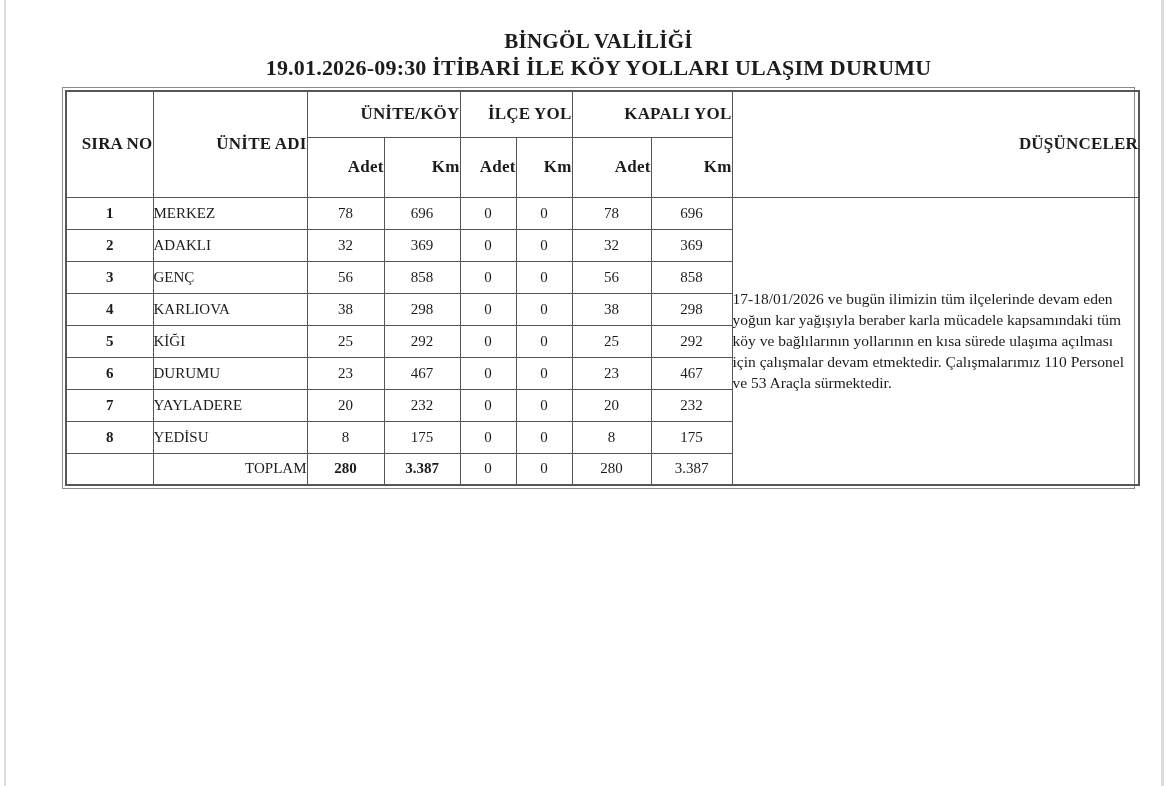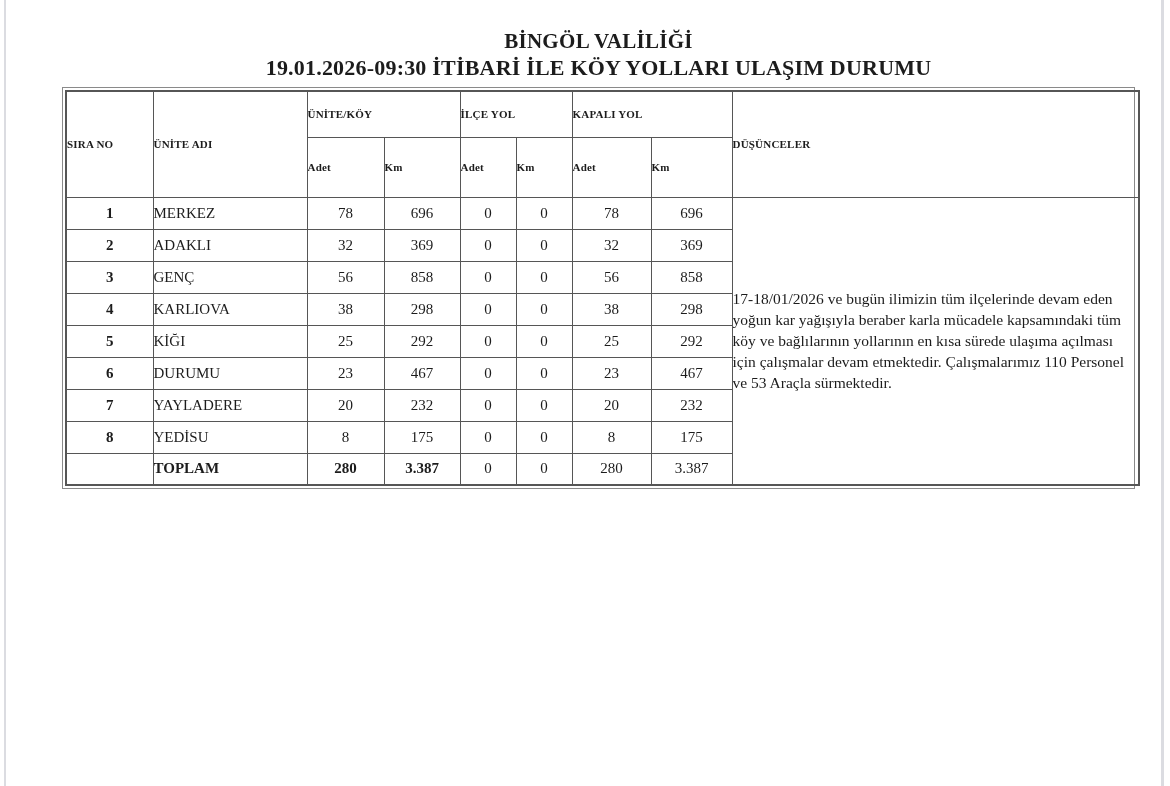--- a/index.html
+++ b/index.html
@@ -65,40 +65,40 @@
   table.roads th, table.roads td {
     border: 1px solid #565656;
     padding: 0;
     overflow: hidden;
   }
   thead tr.group-row   { height: 46px; }
   thead tr.sub-row     { height: 60px; }
   tbody tr             { height: 32px; }
 
   th.col-head {
-    font-size: 11px;
-    font-weight: bold;
-    text-align: left;
+    font-size: 17px;
+    font-weight: bold;
+    text-align: right;
     letter-spacing: 0.2px;
   }
   td.num {
     font-size: 15px;
     text-align: center;
   }
   td.sira {
     font-size: 15px;
     font-weight: bold;
     text-align: center;
   }
   td.ilce {
     font-size: 15px;
     text-align: left;
     padding-left: 3px;
   }
-  tr.total-row td.ilce { font-weight: bold; }
+  tr.total-row td.ilce { font-weight: normal; text-align: right; }
   td.bold { font-weight: bold; }
   td.remarks {
     font-size: 15.5px;
     line-height: 21px;
     vertical-align: middle;
     padding: 4px 8px;
     text-align: left;
   }
 </style>
 </head>

